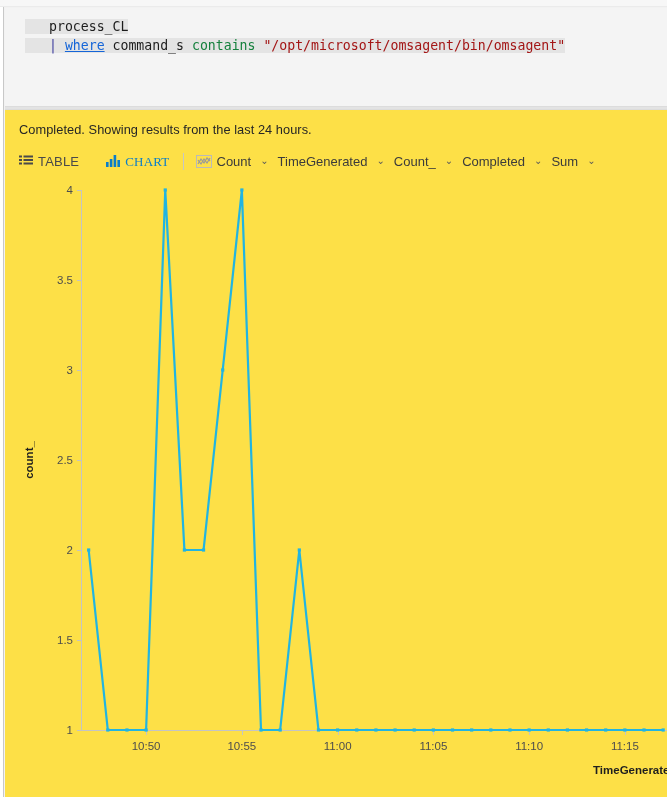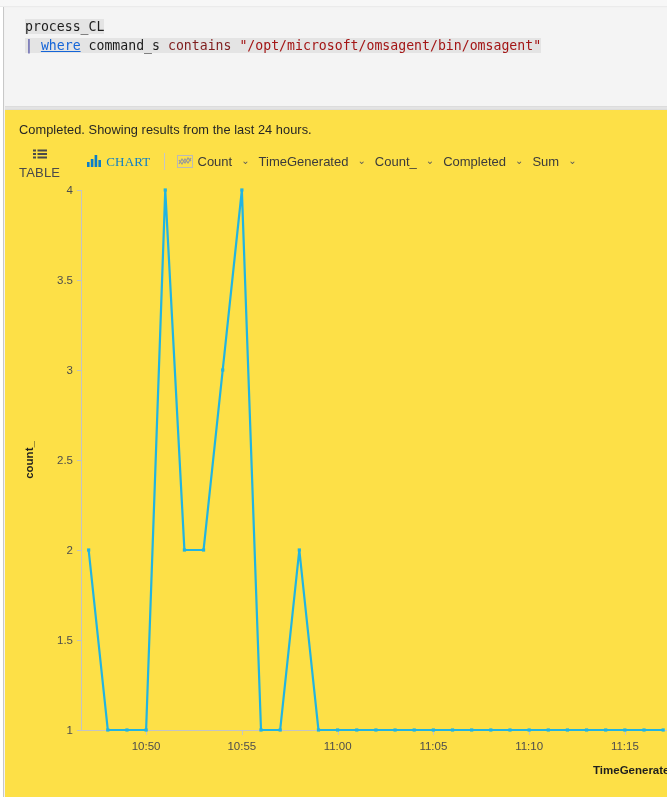--- a/index.html
+++ b/index.html
@@ -53,23 +53,23 @@
     overflow: hidden;
   }
   .q-line {
     font-family: "DejaVu Sans Mono", "Liberation Mono", monospace;
     font-size: 13.2px;
     line-height: 19px;
     white-space: pre;
     color: #1c1c1c;
     height: 19px;
   }
-  .q-seg { background: #e4e4e4; }
+  .q-seg { background: #e4e4e4; padding-left: 24px; }
   .kw      { color: #1565d8; text-decoration: underline; }
-  .kw2     { color: #7f1d1d; }
+  .kw2     { color: #15803d; }
   .fn      { color: #1565d8; }
   .str     { color: #a31515; }
   .num     { color: #0a7d4e; }
   .plain   { color: #1c1c1c; }
   .pipe    { color: #3f3f9f; }
 
   
   .results-divider {
     position: absolute;
     left: 5px; top: 106px;
@@ -109,21 +109,21 @@
     display: flex;
     align-items: center;
     gap: 5px;
     height: 24px;
     padding: 0 9px 0 0;
     font-size: 13px;
     color: #3b3b3b;
     cursor: default;
     user-select: none;
   }
-  .tb-btn.first { padding-left: 2px; flex-direction: column; }
+  .tb-btn.first { padding-left: 2px; }
   .tb-btn.sel { color: #0a7ec9; font-family: Liberation Serif, serif; }
   .tb-btn.muted { color: #4a4a4a; }
   .tb-label { line-height: 1; }
   .tb-caps { font-size: 13px; letter-spacing: .2px; }
   .tb-sep {
     width: 1px;
     height: 17px;
     background: #c6c6c6;
     margin: 0 12px 0 4px;
   }

